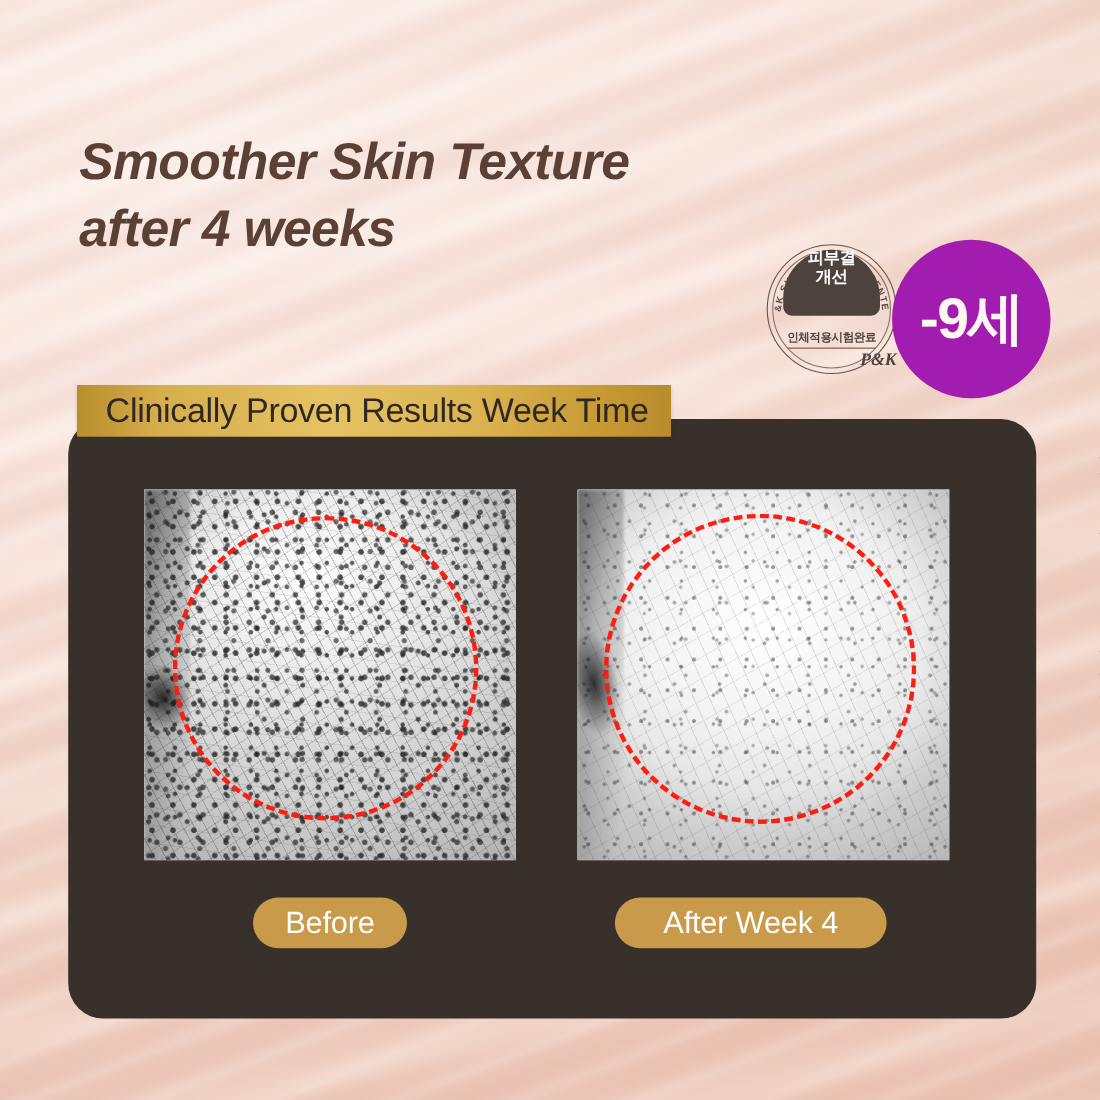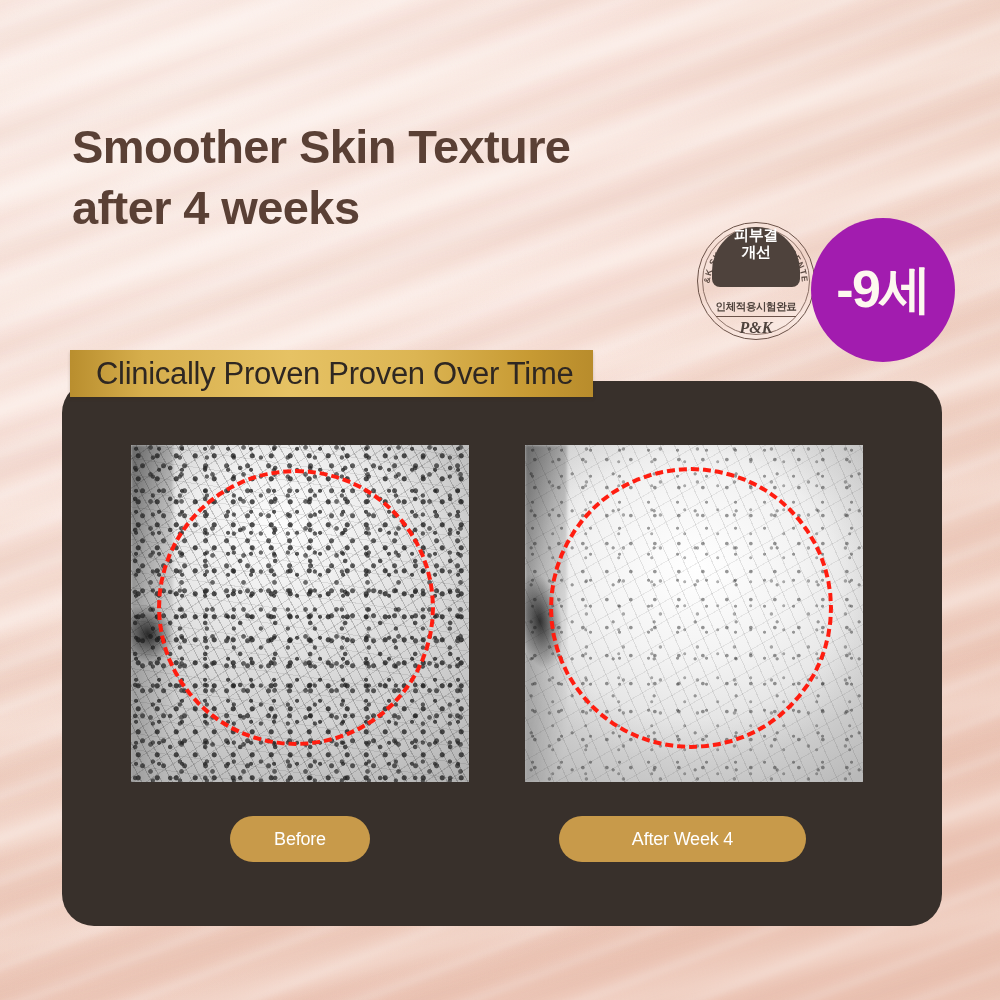--- a/index.html
+++ b/index.html
@@ -41,21 +41,21 @@
   }
   .bg-warm {
     position:absolute; inset:0;
     background:linear-gradient(155deg, rgba(255,255,255,0.16) 0%, rgba(255,255,255,0) 42%, rgba(226,170,148,0.20) 100%);
   }
 
   
   #headline {
     position:absolute; left:72px; top:116px; z-index:6;
     color:#5a4035; font-size:47px; line-height:1.30;
-    font-weight:700; letter-spacing:-0.6px; white-space:pre-line;
+    font-weight:700; letter-spacing:-0.6px; white-space:pre-line;font-style:italic;
   }
 
   
   #seal { position:absolute; left:697px; top:222px; width:118px; height:148px; z-index:7; }
   #seal .ring {
     position:absolute; left:0; top:0; width:118px; height:118px;
     border-radius:50%; border:1.6px solid #6b5248;
   }
   #seal .ring2 {
     position:absolute; left:5px; top:5px; width:108px; height:108px;
@@ -73,21 +73,21 @@
   #seal .arc { position:absolute; left:0; top:0; width:118px; height:118px; }
   #seal .arc text { font-size:8.6px; font-weight:700; fill:#5c4b43; letter-spacing:1.05px; }
   #seal .cert {
     position:absolute; left:0; top:78px; width:118px; text-align:center;
     font-size:10.5px; font-weight:700; color:#4e423c; letter-spacing:-0.4px;
   }
   #seal .divider {
     position:absolute; left:19px; top:94px; width:80px; height:1px; background:#6b5248;
   }
   #seal .pk {
-    position:absolute; left:0; top:97px; width:118px; text-align:center;
+    position:absolute; left:0; top:97px; width:118px; text-align:right;
     font-size:16px; font-weight:700; color:#4e423c;
     font-family:"Liberation Serif","DejaVu Serif",serif; font-style:italic;
   }
 
   
   #age-badge {
     position:absolute; left:811px; top:218px; width:144px; height:144px;
     border-radius:50%; background:#a21caf; z-index:9;
     display:flex; align-items:center; justify-content:center;
   }
@@ -200,21 +200,21 @@
   
   .roi { position:absolute; border:4px dashed #ff1d10; border-radius:50%; }
   #panel-before .roi { left:26px;  top:24px;  width:278px; height:277px; }
   #panel-after  .roi { left:24px;  top:22px;  width:284px; height:282px; }
 
   
   .pill {
     position:absolute; z-index:8; height:46px;
     display:flex; align-items:center; justify-content:center;
     background:#c89a4a; border-radius:23px;
-    color:#ffffff; font-size:18px; font-weight:400; letter-spacing:-0.2px;
+    color:#ffffff; font-size:28px; font-weight:400; letter-spacing:-0.2px;
   }
   #pill-before { left:230px; top:816px; width:140px; }
   #pill-after  { left:559px; top:816px; width:247px; }
 
   
   #side-caption {
     position:absolute; right:4px; top:638px; z-index:6;
     transform-origin:right top; transform:rotate(90deg) translate(0,-100%);
     white-space:nowrap;
     color:#4a3b33; font-size:20px; font-weight:400; letter-spacing:0.6px;
@@ -249,21 +249,21 @@
   <div class="cert">인체적용시험완료</div>
   <div class="divider"></div>
   <div class="pk">P&amp;K</div>
 </div>
 
 <div id="age-badge">
   <span>-9세</span>
 </div>
 
 <div id="banner">
-  <span>Clinically Proven Proven Over Time</span>
+  <span>Clinically Proven Results Week Time</span>
 </div>
 
 <div id="card"></div>
 
 <div class="panel" id="panel-before">
   <div class="skin">
     <div class="field"></div>
     <div class="furrows"></div>
     <div class="pores"></div>
     <div class="edge"></div>

